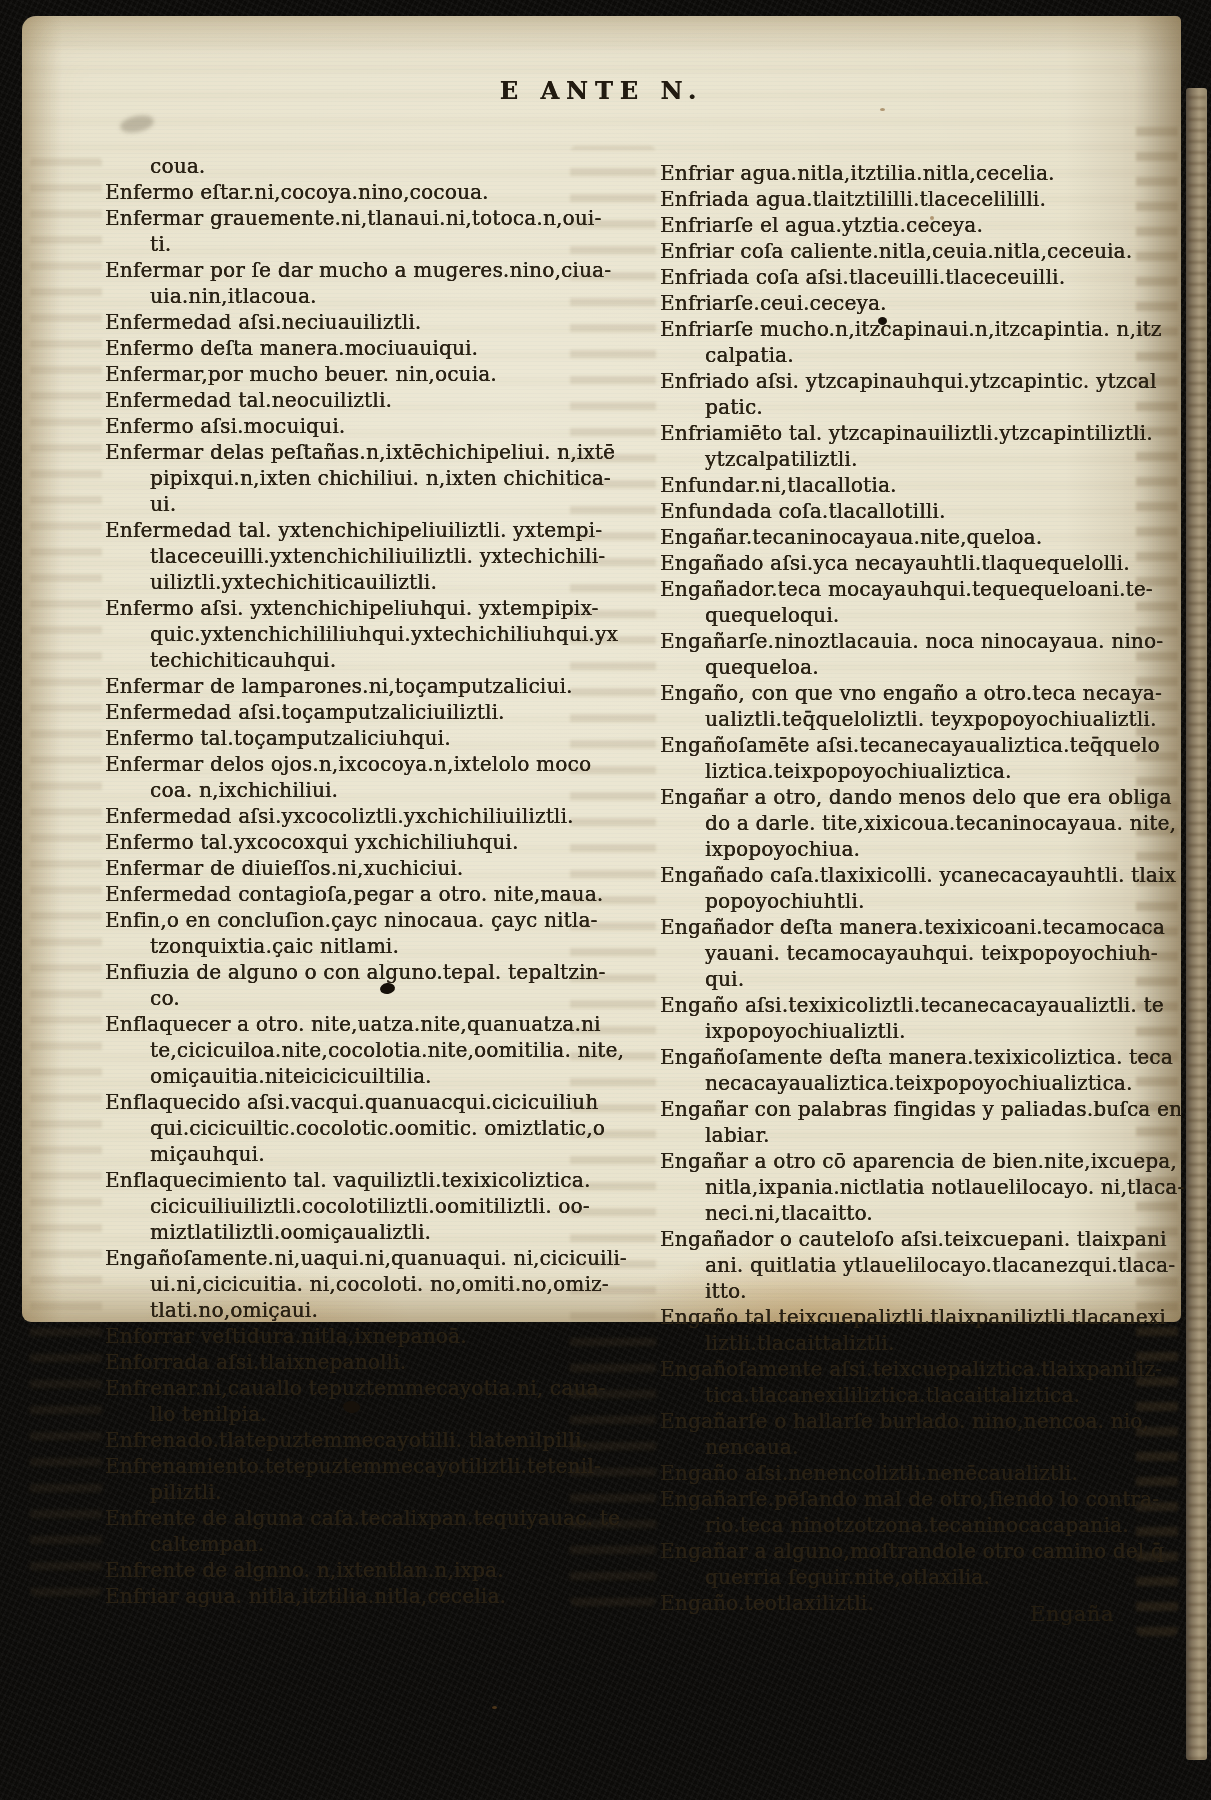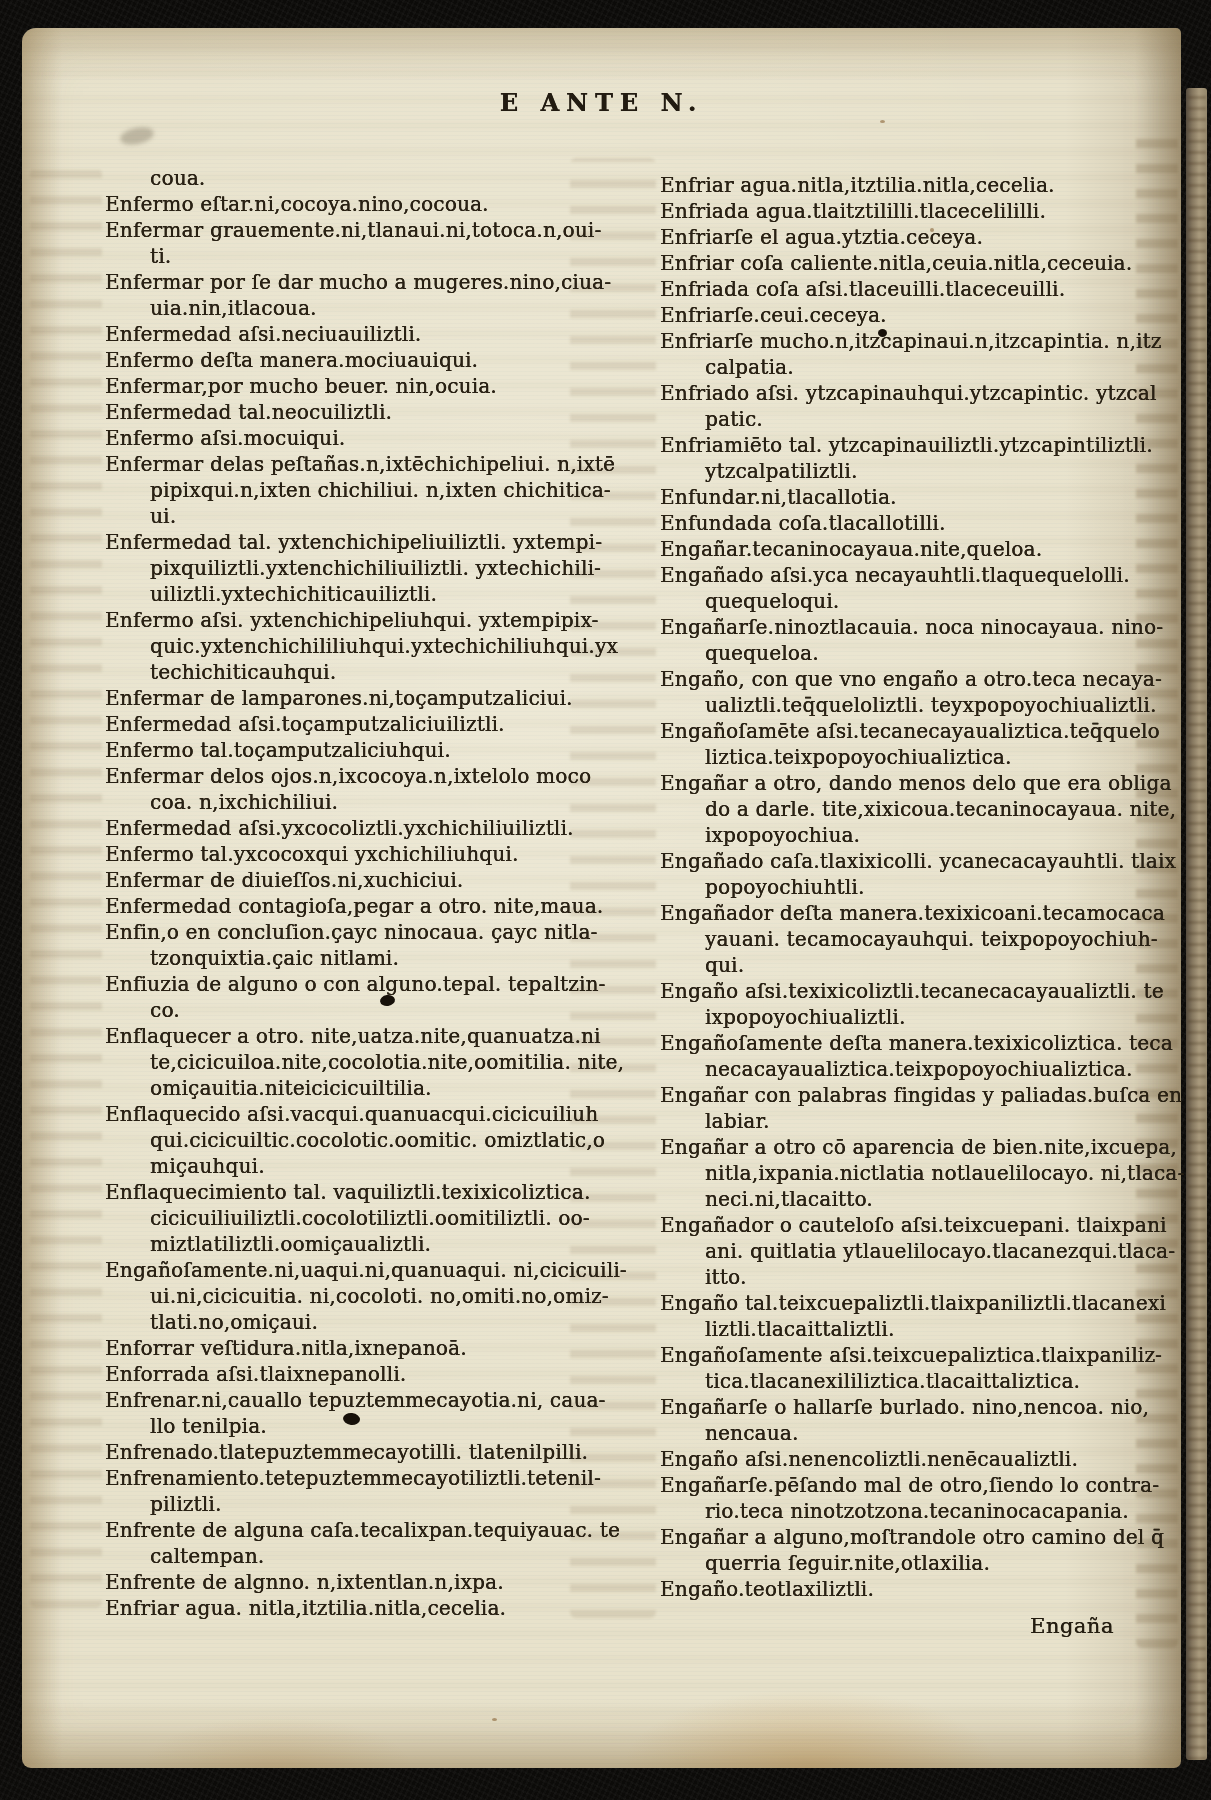--- a/index.html
+++ b/index.html
@@ -5,21 +5,21 @@
   html,body{margin:0;padding:0;background:#090807;}
   .stage{
     position:relative;width:1211px;height:1800px;overflow:hidden;
     background:#0c0b09;
     background-image:
       repeating-linear-gradient(115deg, rgba(255,255,255,.025) 0 2px, rgba(0,0,0,0) 2px 5px),
       repeating-linear-gradient(25deg, rgba(255,255,255,.018) 0 2px, rgba(0,0,0,0) 2px 6px);
     font-family:"DejaVu Serif","Liberation Serif",serif;
   }
   .page{
-    position:absolute;left:22px;top:28px;width:1159px;height:1740px;
+    position:absolute;left:22px;top:16px;width:1159px;height:1306px;
     border-radius:14px 5px 7px 9px;
     background:
       radial-gradient(ellipse 260px 110px at 68% 100%, rgba(196,152,86,.42), rgba(196,152,86,0) 72%),
       radial-gradient(ellipse 180px 70px at 22% 100%, rgba(186,148,92,.25), rgba(186,148,92,0) 75%),
       radial-gradient(ellipse 900px 1250px at 42% 38%, rgba(255,255,250,.22), rgba(255,255,255,0) 75%),
       linear-gradient(90deg, rgba(146,120,78,.30) 0, rgba(146,120,78,0) 3.5%, rgba(146,120,78,0) 90%, rgba(118,94,58,.12) 96%, rgba(96,76,46,.45) 100%),
       linear-gradient(0deg, rgba(140,112,66,.22) 0, rgba(140,112,66,0) 4%, rgba(140,112,66,0) 97%, rgba(140,112,66,.18) 100%),
       repeating-linear-gradient(0deg, rgba(118,140,158,.05) 0 1px, rgba(0,0,0,0) 1px 4px),
       #e8e2cb;
     box-shadow: inset 0 0 55px rgba(134,106,58,.28), inset 0 -12px 34px rgba(120,92,52,.18);
@@ -101,21 +101,21 @@
         <div class="line cont">uia.nin,itlacoua.</div>
         <div class="line">Enfermedad aſsi.neciuauiliztli.</div>
         <div class="line">Enfermo deſta manera.mociuauiqui.</div>
         <div class="line">Enfermar,por mucho beuer. nin,ocuia.</div>
         <div class="line">Enfermedad tal.neocuiliztli.</div>
         <div class="line">Enfermo aſsi.mocuiqui.</div>
         <div class="line">Enfermar delas peſtañas.n,ixtēchichipeliui. n,ixtē</div>
         <div class="line cont">pipixqui.n,ixten chichiliui. n,ixten chichitica-</div>
         <div class="line cont">ui.</div>
         <div class="line">Enfermedad tal. yxtenchichipeliuiliztli. yxtempi-</div>
-        <div class="line cont">pixquiliztli.yxtenchichiliuiliztli. yxtechichili-</div>
+        <div class="line cont">tlaceceuilli.yxtenchichiliuiliztli. yxtechichili-</div>
         <div class="line cont">uiliztli.yxtechichiticauiliztli.</div>
         <div class="line">Enfermo aſsi. yxtenchichipeliuhqui. yxtempipix-</div>
         <div class="line cont">quic.yxtenchichililiuhqui.yxtechichiliuhqui.yx</div>
         <div class="line cont">techichiticauhqui.</div>
         <div class="line">Enfermar de lamparones.ni,toçamputzaliciui.</div>
         <div class="line">Enfermedad aſsi.toçamputzaliciuiliztli.</div>
         <div class="line">Enfermo tal.toçamputzaliciuhqui.</div>
         <div class="line">Enfermar delos ojos.n,ixcocoya.n,ixtelolo moco</div>
         <div class="line cont">coa. n,ixchichiliui.</div>
         <div class="line">Enfermedad aſsi.yxcocoliztli.yxchichiliuiliztli.</div>
@@ -160,20 +160,21 @@
         <div class="line">Enfriarſe mucho.n,itzcapinaui.n,itzcapintia. n,itz</div>
         <div class="line cont">calpatia.</div>
         <div class="line">Enfriado aſsi. ytzcapinauhqui.ytzcapintic. ytzcal</div>
         <div class="line cont">patic.</div>
         <div class="line">Enfriamiēto tal. ytzcapinauiliztli.ytzcapintiliztli.</div>
         <div class="line cont">ytzcalpatiliztli.</div>
         <div class="line">Enfundar.ni,tlacallotia.</div>
         <div class="line">Enfundada coſa.tlacallotilli.</div>
         <div class="line">Engañar.tecaninocayaua.nite,queloa.</div>
         <div class="line">Engañado aſsi.yca necayauhtli.tlaquequelolli.</div>
+        <div class="line">Engañador.teca mocayauhqui.tequequeloani.te-</div>
         <div class="line cont">quequeloqui.</div>
         <div class="line">Engañarſe.ninoztlacauia. noca ninocayaua. nino-</div>
         <div class="line cont">quequeloa.</div>
         <div class="line">Engaño, con que vno engaño a otro.teca necaya-</div>
         <div class="line cont">ualiztli.teq̄queloliztli. teyxpopoyochiualiztli.</div>
         <div class="line">Engañoſamēte aſsi.tecanecayaualiztica.teq̄quelo</div>
         <div class="line cont">liztica.teixpopoyochiualiztica.</div>
         <div class="line">Engañar a otro, dando menos delo que era obliga</div>
         <div class="line cont">do a darle. tite,xixicoua.tecaninocayaua. nite,</div>
         <div class="line cont">ixpopoyochiua.</div>

